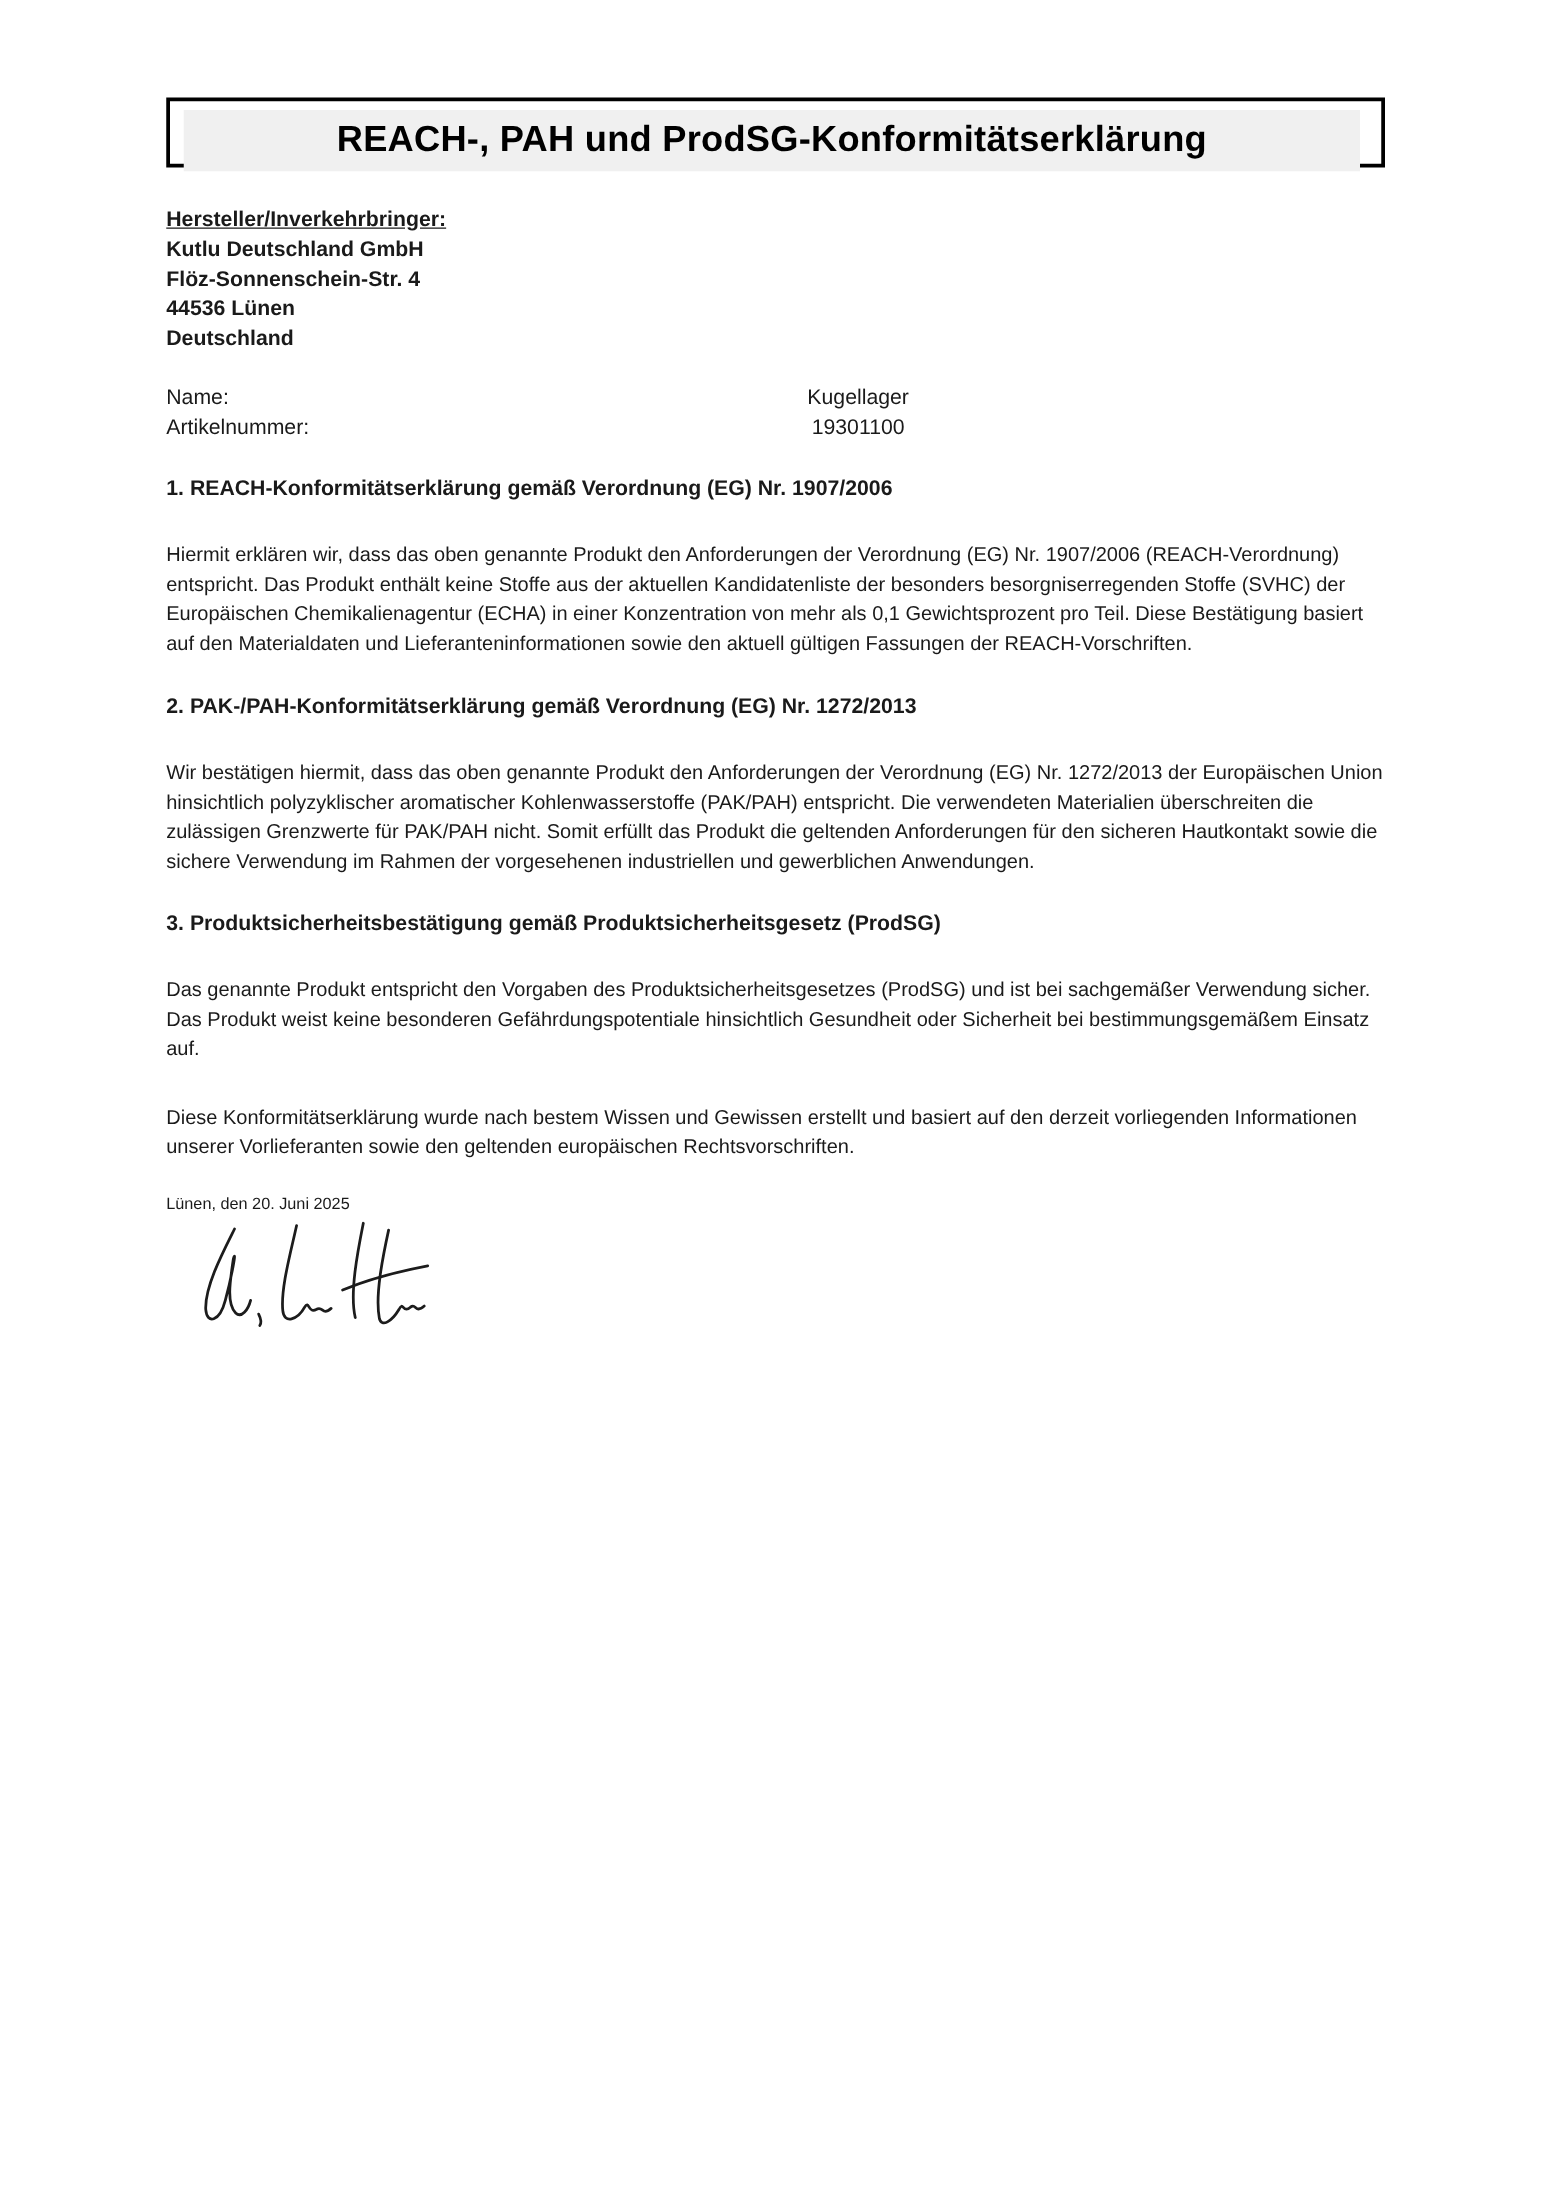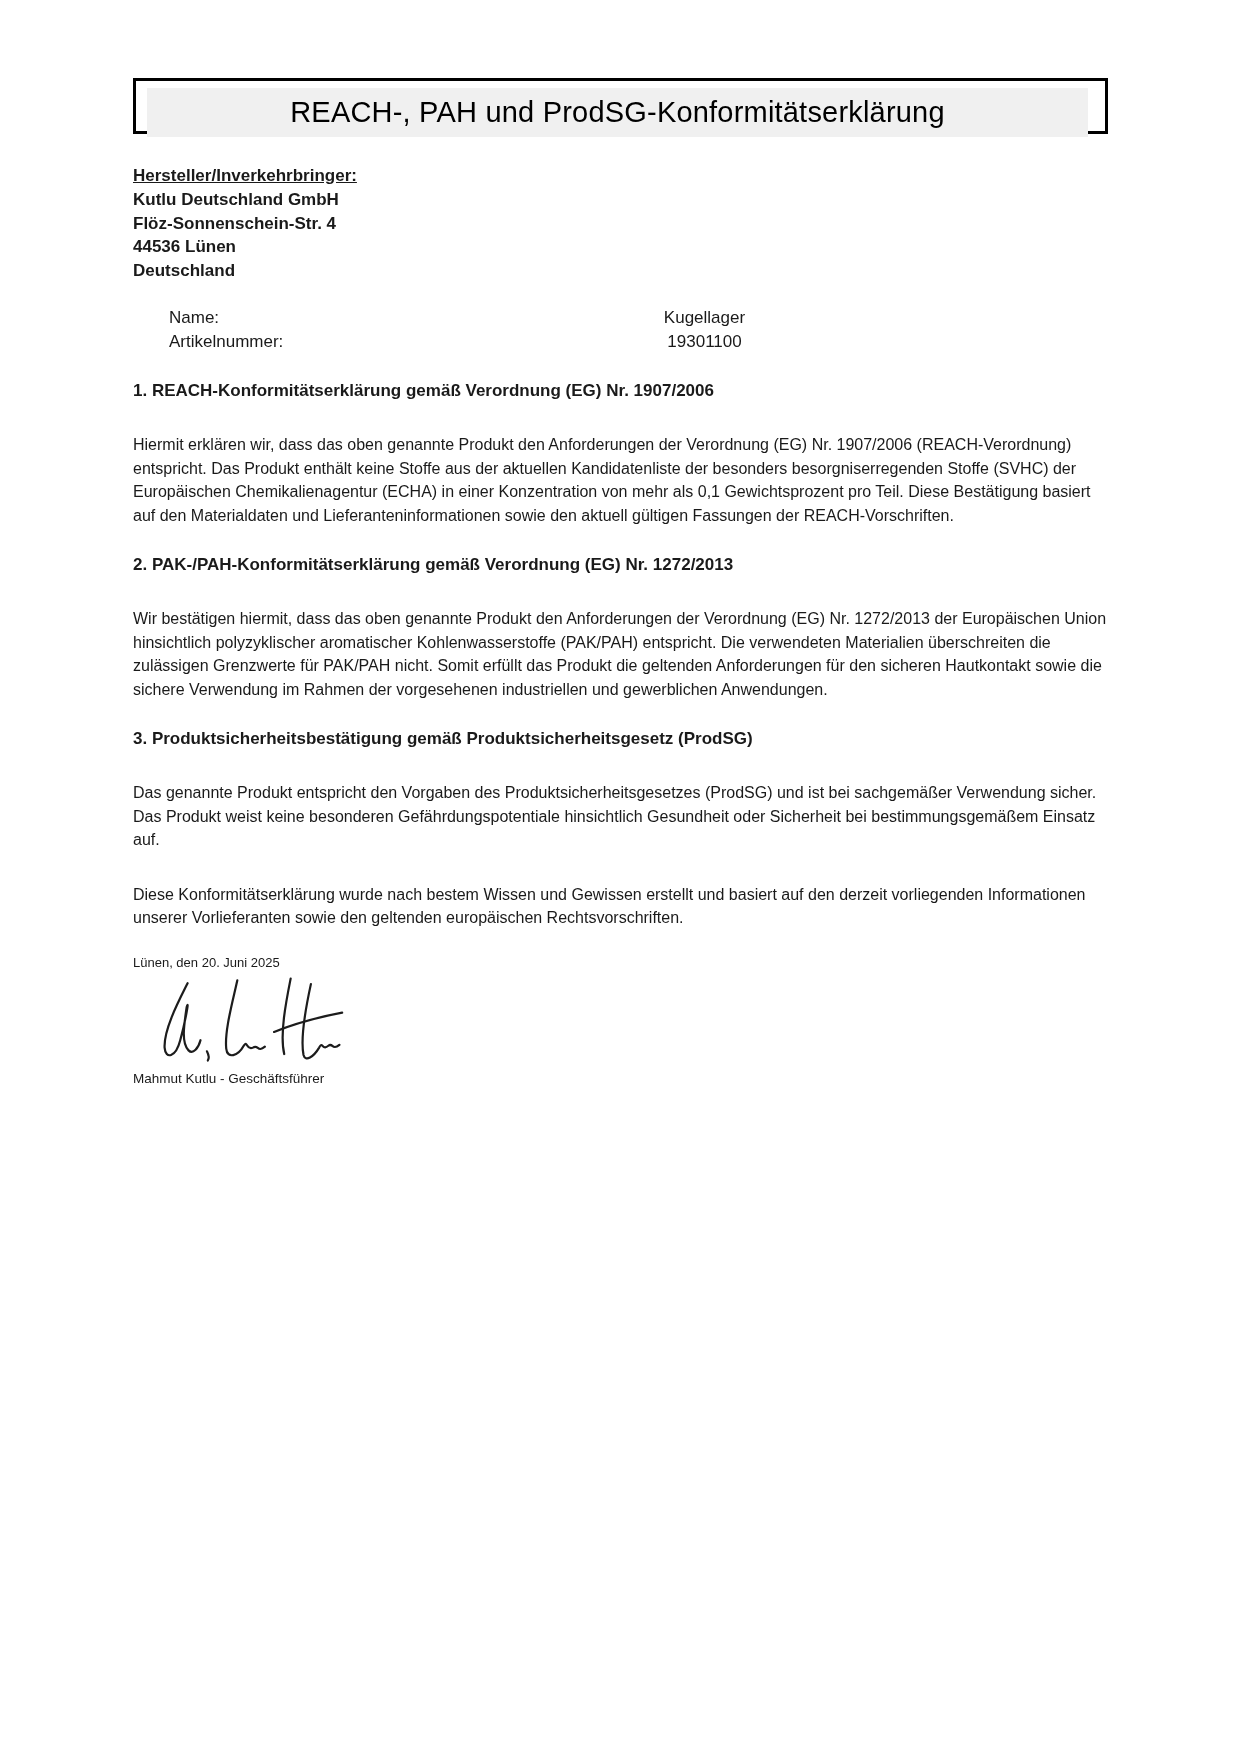--- a/index.html
+++ b/index.html
@@ -27,39 +27,38 @@
     right: 17px;
     top: 7px;
     bottom: -6px;
     background: #f0f0f0;
     display: flex;
     align-items: center;
     justify-content: center;
   }
   .title-text {
     font-size: 29px;
-    font-weight: normal;
+    font-weight: bold;
     color: #000000;
     letter-spacing: 0.2px;
     white-space: nowrap;
   }
   .mfr-heading {
     font-size: 17px;
     font-weight: bold;
     text-decoration: underline;
     line-height: 24px;
   }
   .addr-line {
     font-size: 17px;
     line-height: 23.5px;
     font-weight: bold;
   }
   .product-block {
     margin-top: 24px;
-    margin-left: 36px;
   }
   .kv-row {
     display: flex;
     font-size: 17px;
     line-height: 23.5px;
   }
   .kv-label { width: 132px; flex: 0 0 132px; }
   .kv-value { flex: 1; text-align: center; }
   .section-heading {
     font-size: 17px;
@@ -144,15 +143,14 @@
         <path d="M 40,10 C 31,28 14,60 15,80 C 16,93 27,91 32,72 C 38,50 42,26 39,36 C 36,56 33,75 41,83 C 46,88 52,80 54,72"></path>
         <path d="M 61,84 C 63,88 64,91 62,94"></path>
         <path d="M 94,7 C 89,30 80,62 82,81 C 83,93 95,89 101,78 C 105,71 104,84 111,80 C 117,76 116,86 124,79"></path>
         <path d="M 152,5 C 147,30 140,66 145,87"></path>
         <path d="M 174,11 C 169,34 162,68 166,88 C 168,96 177,90 183,80 C 187,72 186,84 193,78 C 198,74 197,84 205,77"></path>
         <path d="M 134,63 C 156,54 182,47 208,42"></path>
       </g>
     </svg>
   </div>
 
-  <div class="signer-line">Mahmut Kutlu - Geschäftsführer</div>
 
 </div>
 
 </body></html>

